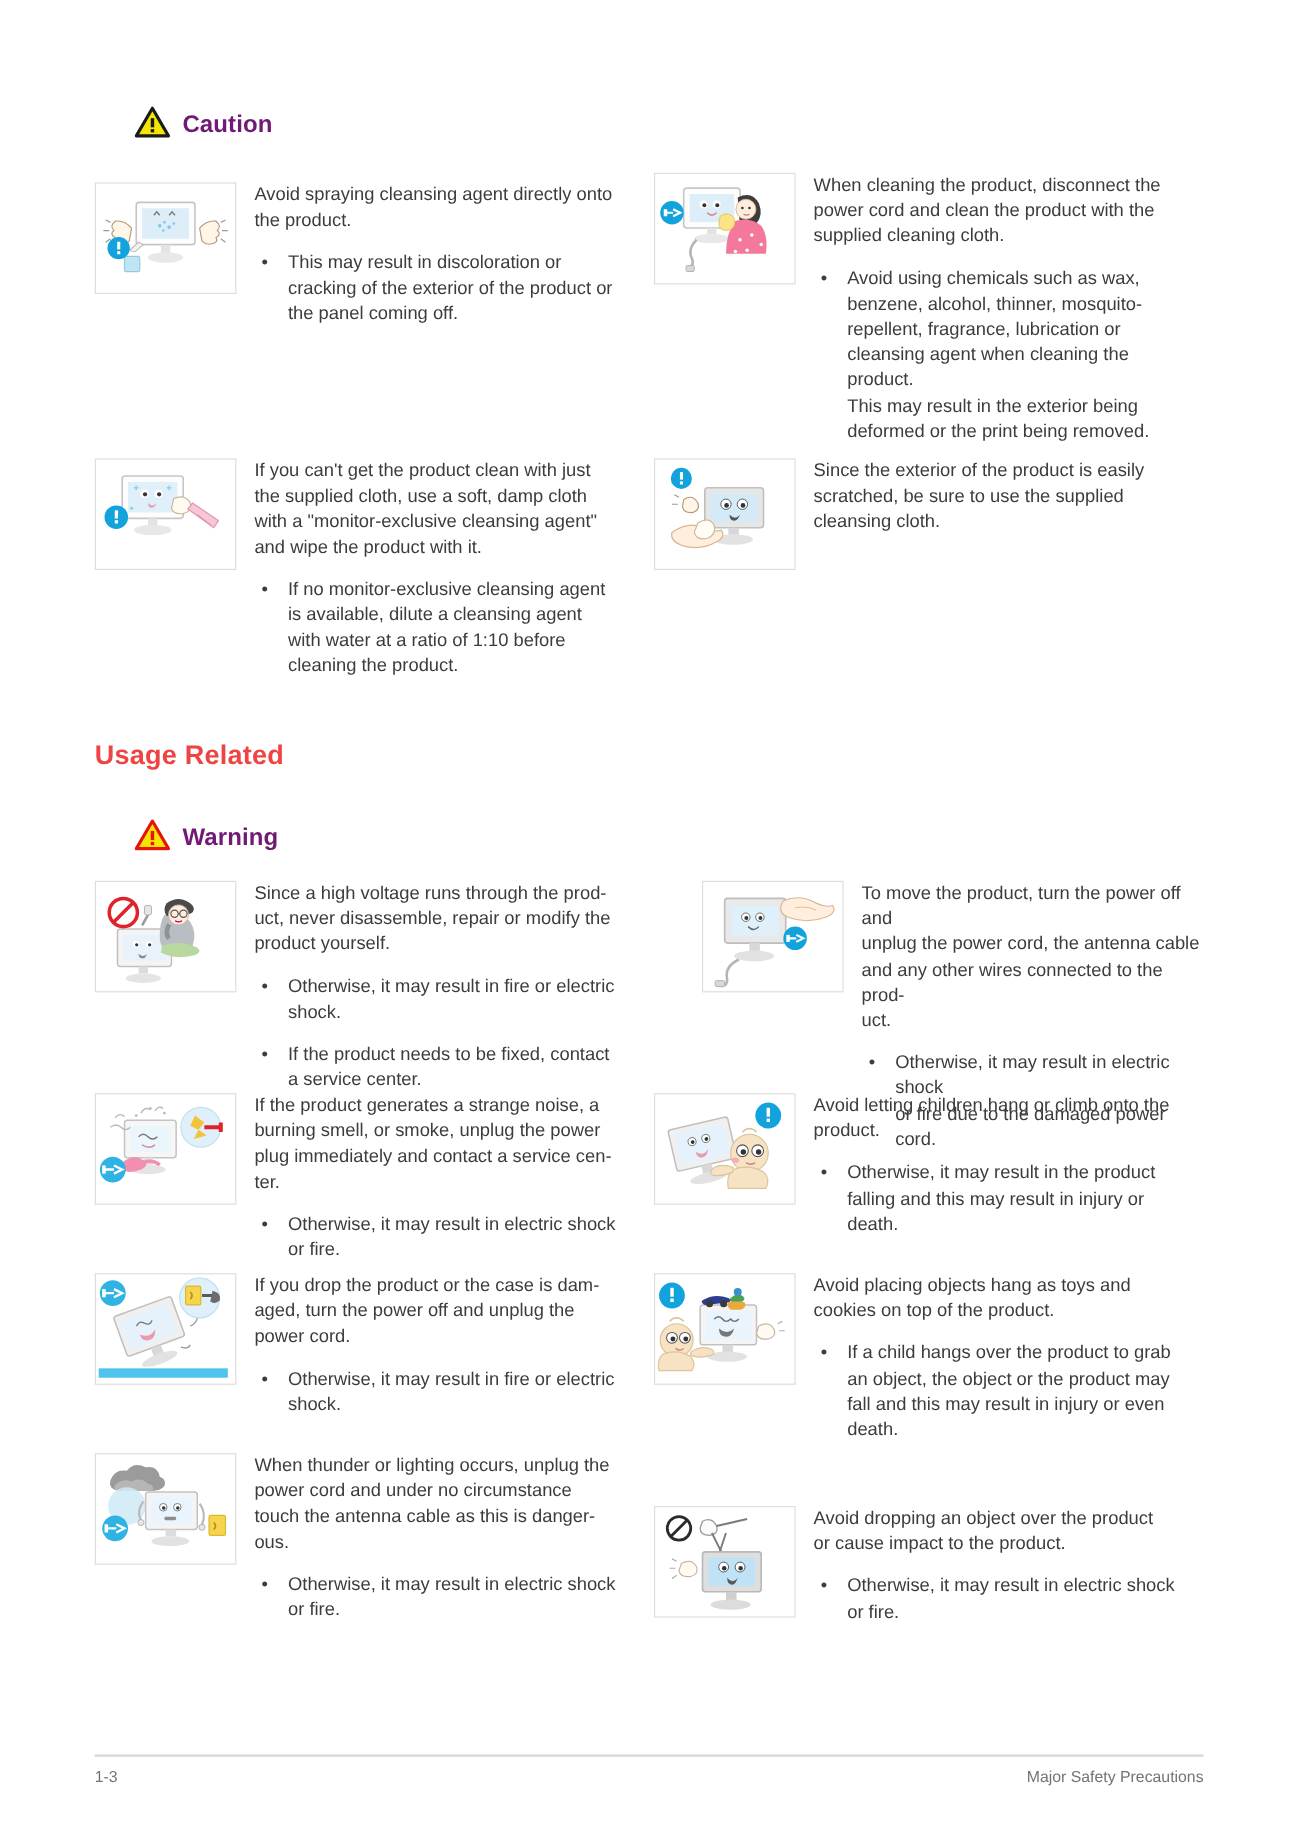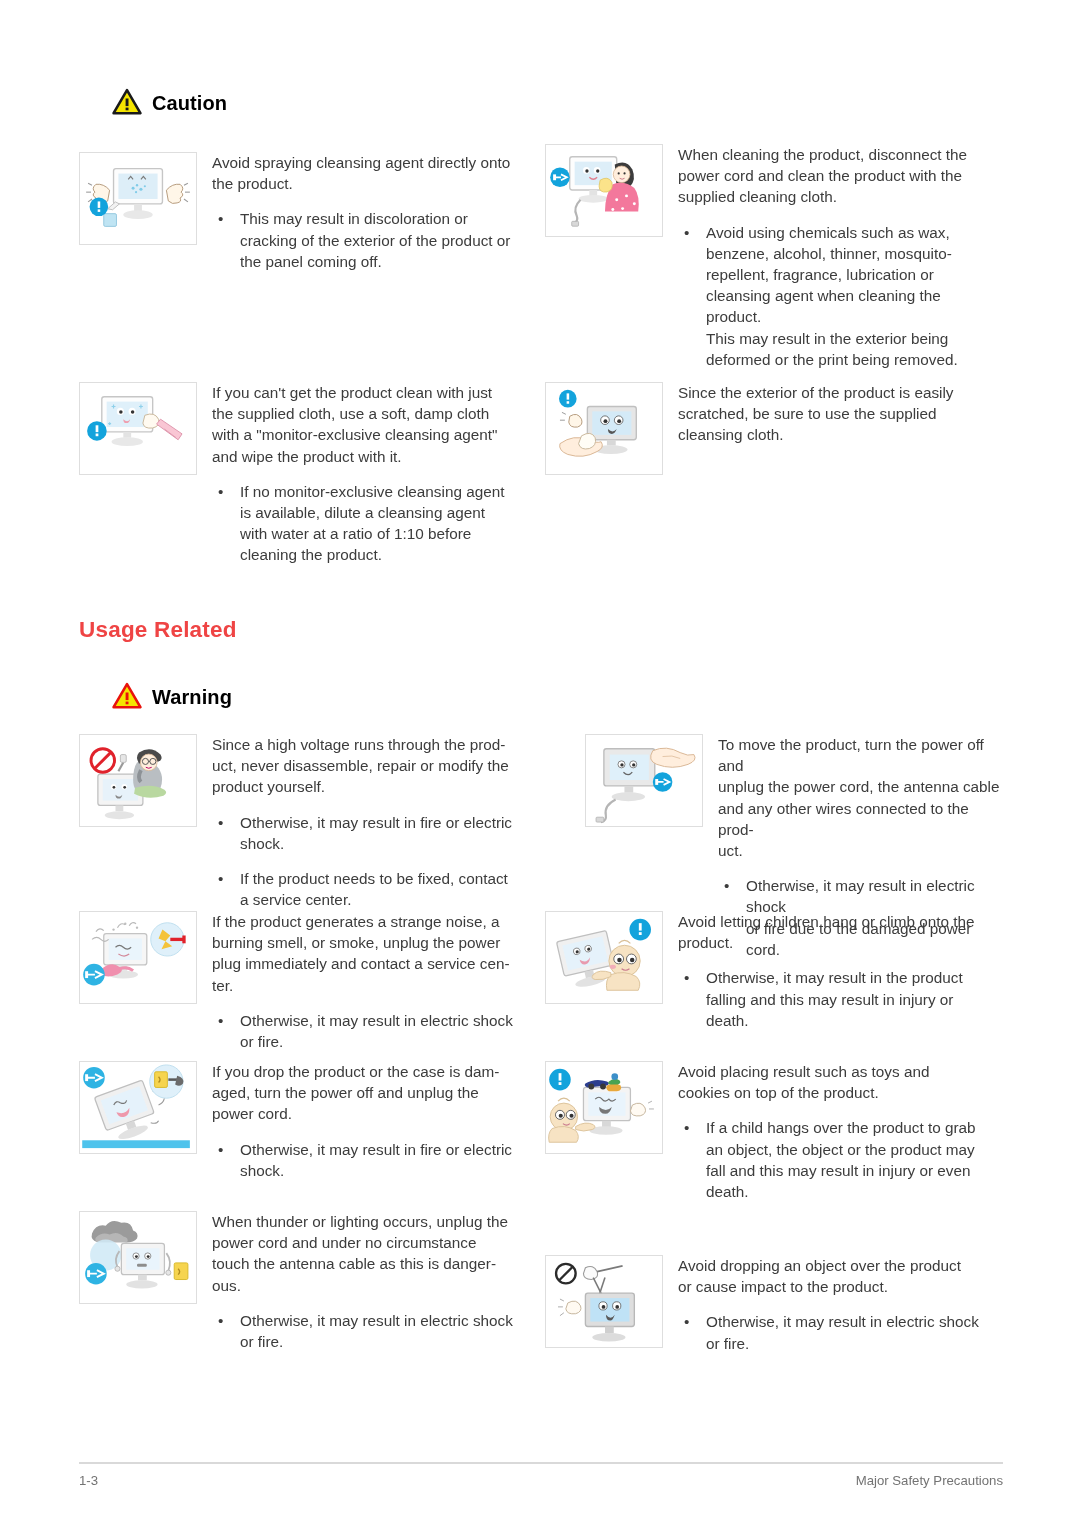--- a/index.html
+++ b/index.html
@@ -19,21 +19,21 @@
   
   .alert-head {
     display: flex;
     align-items: center;
     gap: 10px;
   }
   .alert-head .tri { flex: 0 0 auto; }
   .alert-head .alert-label {
     font-size: 20px;
     font-weight: bold;
-    color: #000000;
+    color: #701a75;
     letter-spacing: .1px;
   }
 
   .usage-heading {
     font-size: 22.5px;
     font-weight: bold;
     color: #ef4444;
     letter-spacing: .2px;
   }
   .cell { position: absolute; display: flex; }
@@ -577,21 +577,21 @@
               <path d="M105 48 l5 0"></path>
           </g>
 
           <circle cx="14" cy="18" r="11" fill="#13a3dc"></circle>
           <rect x="12.6" y="11.4" width="2.9" height="7.6" fill="#fff"></rect>
           <rect x="12.6" y="20.6" width="2.9" height="2.9" fill="#fff"></rect>
         </svg>
       </div>
     </div>
     <div class="body">
-      <div class="lead">Avoid placing result such as toys and
+      <div class="lead">Avoid placing objects hang as toys and
 cookies on top of the product.</div>
       <ul class="bullets">
         <li><span class="dot">•</span><span>If a child hangs over the product to grab
 an object, the object or the product may
 fall and this may result in injury or even
 death.</span></li>
       </ul>
     </div>
   </div>
 

